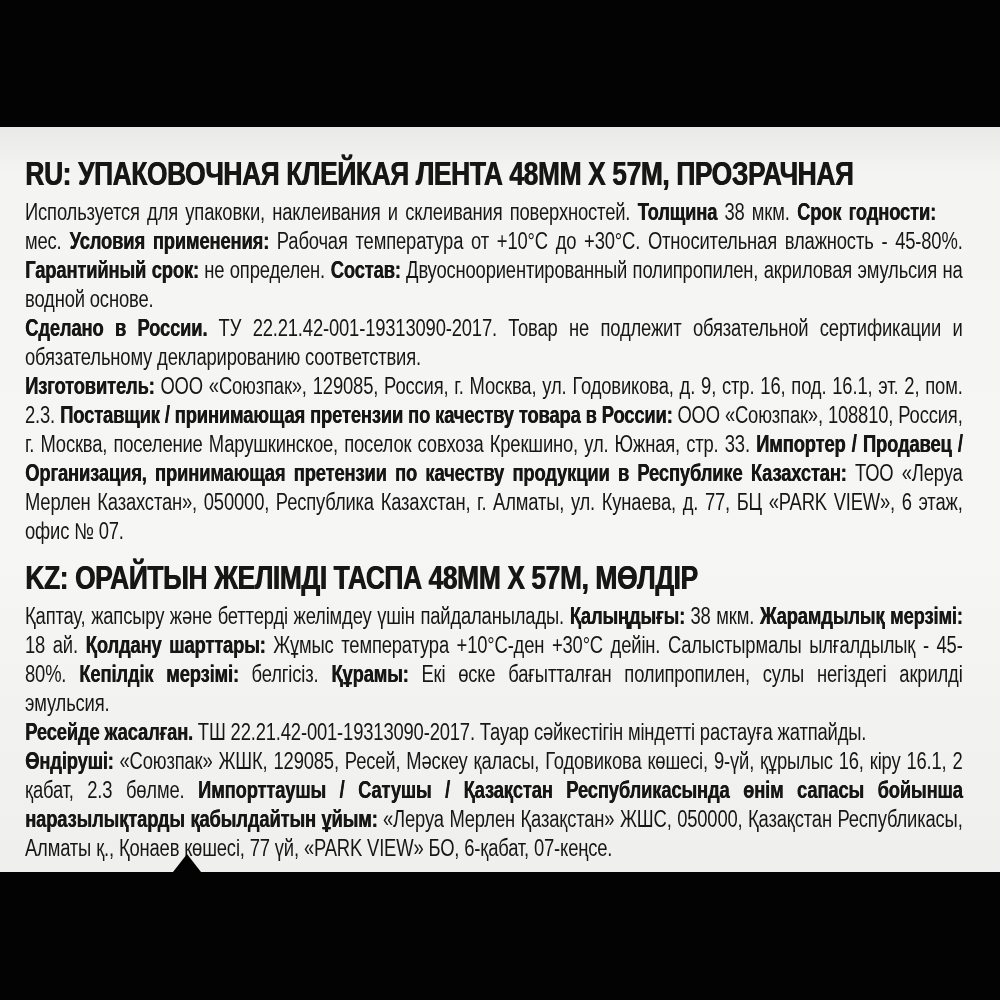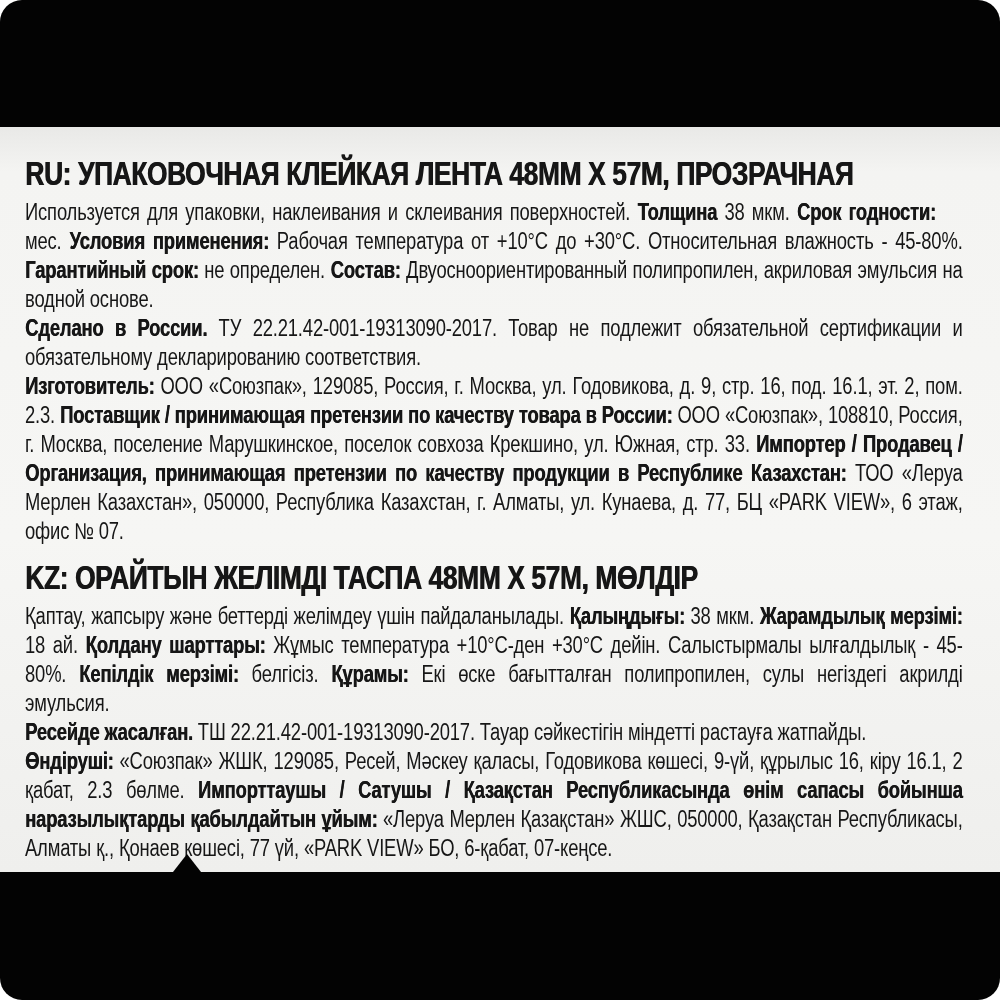--- a/index.html
+++ b/index.html
@@ -7,21 +7,20 @@
     padding: 0;
     background: #ffffff;
     font-family: "Liberation Sans", "DejaVu Sans", sans-serif;
   }
   .scene {
     position: relative;
     width: 1000px;
     height: 1000px;
     overflow: hidden;
     background: #f2f2f0;
-    border-radius: 22px;
   }
   .band {
     position: absolute;
     left: 0;
     width: 1000px;
     background: #030303;
   }
   .band-top { top: 0; height: 127px; }
   .band-bottom { bottom: 0; height: 128px; }
   .label-area {

